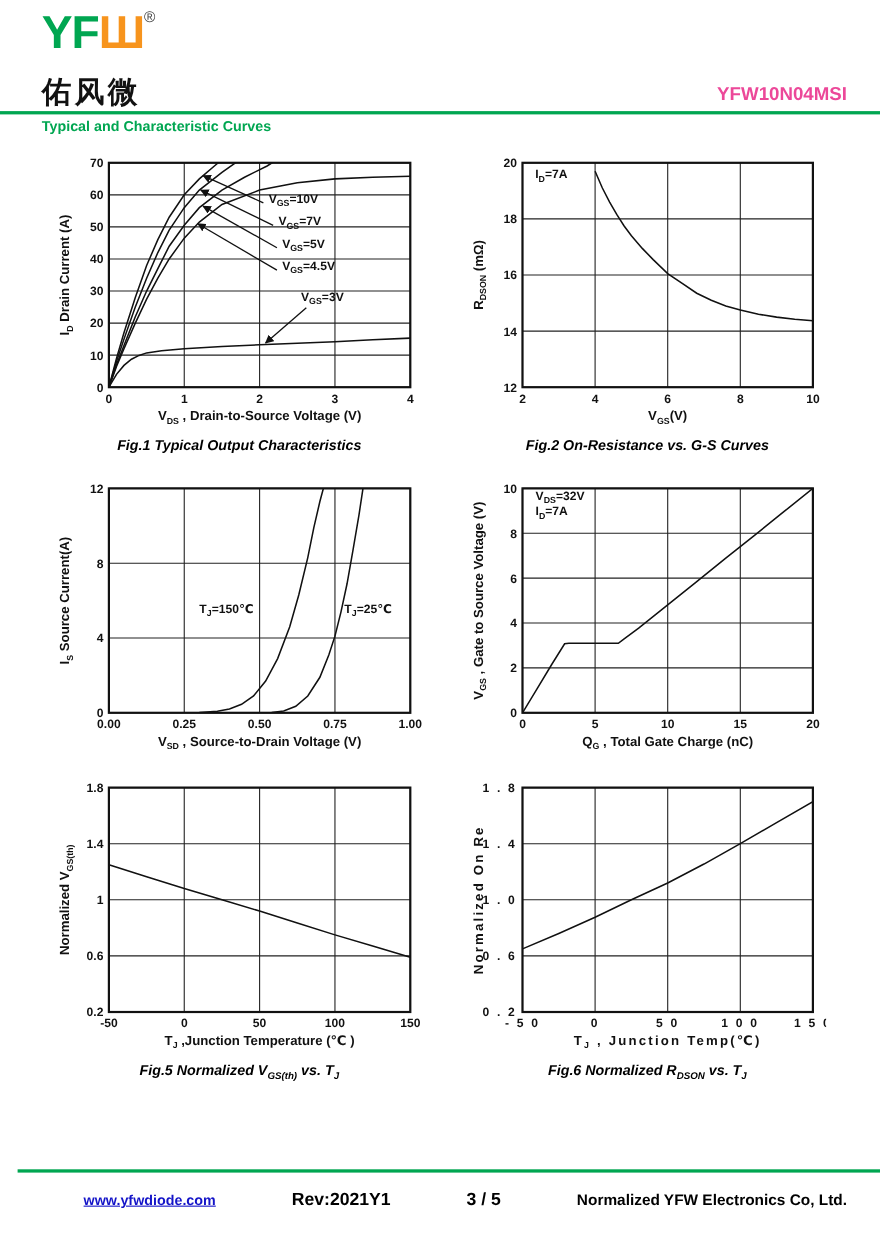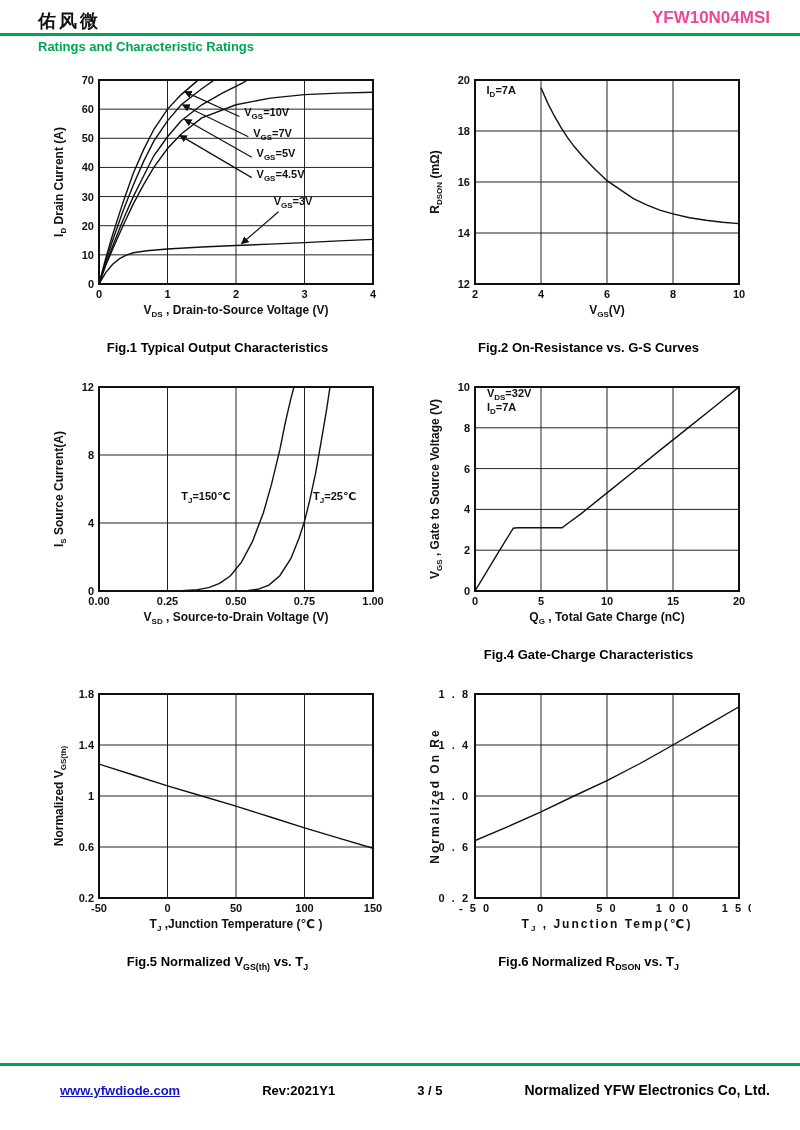--- a/index.html
+++ b/index.html
@@ -9,58 +9,61 @@
     background:#ffffff; overflow:hidden;
     font-family:"Liberation Sans","DejaVu Sans",sans-serif; color:#111;
   }
   
   .header-top { display:flex; justify-content:space-between; align-items:flex-end; padding:8px 30px 3px 38px; }
   .brand { line-height:1; }
   .logo-line { font-weight:800; font-size:42px; letter-spacing:-1px; }
   .logo-yf { color:#00A651; }
   .logo-w  { color:#F7941D; }
   .logo-reg { font-size:14px; color:#444; vertical-align:24px; font-weight:400; letter-spacing:0; }
-  .logo-cn { font-size:18px; font-weight:700; color:#111; letter-spacing:3px; margin-top:2px; }
+  .logo-cn { font-size:27px; font-weight:700; color:#111; letter-spacing:3px; margin-top:20px; }
   .part-number { font-size:17px; font-weight:700; color:#ec4899; padding-bottom:2px; }
   .green-rule { height:3px; background:#00A651; width:100%; }
   .section-title { color:#00A651; font-weight:700; font-size:13px; padding:3px 0 0 38px; }
   
   .charts-grid {
     display:grid; grid-template-columns:1fr 1fr; column-gap:24px; row-gap:22px;
     padding:16px 38px 0 44px;
   }
   .chart-cell { text-align:center; }
   .chart-svg { display:block; margin:0 auto; }
   .chart-svg text { fill:#111; }
   .chart-svg .tick { font:700 11px "Liberation Sans","DejaVu Sans",sans-serif; }
   .chart-svg .axis { font:700 12px "Liberation Sans","DejaVu Sans",sans-serif; }
   .chart-svg .ann  { font:700 11px "Liberation Sans","DejaVu Sans",sans-serif; }
-  .fig-caption { font-size:13px; font-weight:700; margin-top:20px; color:#000; }
+  .fig-caption { font-size:13px; font-weight:700; margin-top:9px; color:#000;font-style:italic; }
   .fig-caption sub { font-size:.68em; }
   
-  .footer { position:absolute; left:0; right:0; top:1063px; }
+  .footer { position:absolute; left:16px; right:0; top:1063px; }
   .footer-row { display:flex; justify-content:space-between; align-items:baseline; padding:16px 30px 0 60px; }
   .website { color:#1414C8; font-weight:700; font-size:13px; text-decoration:underline; }
-  .rev, .page-num { font-weight:700; font-size:13px; color:#000; }
+  .rev, .page-num { font-weight:700; font-size:16px; color:#000; }
   .company { font-weight:700; font-size:14px; color:#000; }
 </style>
 </head>
 <body>
 
 <div class="page">
 
   <header>
     <div class="header-top">
       <div class="brand">
+        <div class="logo-line">
+          <span class="logo-yf">YF</span><span class="logo-w">Ш</span><span class="logo-reg">®</span>
+        </div>
         <div class="logo-cn">佑风微</div>
       </div>
       <div class="part-number">YFW10N04MSI</div>
     </div>
     <div class="green-rule"></div>
-    <div class="section-title">Ratings and Characteristic Ratings</div>
+    <div class="section-title">Typical and Characteristic Curves</div>
   </header>
 
   <main class="charts-grid">
     <figure class="chart-cell">
       <svg class="chart-svg" width="334" height="250">
           <defs>
             <marker id="arr0" viewBox="0 0 10 10" refX="9" refY="5" markerWidth="6.5" markerHeight="6.5" orient="auto">
               <path d="M0,0L10,5L0,10z" fill="#111"></path>
             </marker>
             <clipPath id="clip0">
@@ -221,21 +224,20 @@
           <text x="43" y="136.39999999999998" text-anchor="end" class="tick">4</text>
           <text x="43" y="95.60000000000001" text-anchor="end" class="tick">6</text>
           <text x="43" y="54.79999999999998" text-anchor="end" class="tick">8</text>
           <text x="43" y="14" text-anchor="end" class="tick">10</text>
           <text x="180" y="244" text-anchor="middle" class="axis"><tspan>Q</tspan><tspan dy="3" font-size="8px">G</tspan><tspan dy="-3"> , Total Gate Charge (nC)</tspan></text>
           <text x="12" y="112" text-anchor="middle" class="axis" transform="rotate(-90 12 112)"><tspan>V</tspan><tspan dy="3" font-size="8px">GS</tspan><tspan dy="-3"> , Gate to Source Voltage (V)</tspan></text>
           <polyline points="48.0,214.0 61.2,192.2 74.4,170.3 86.3,151.2 90.2,150.8 135.1,150.8 140.4,146.7 153.6,137.1 180.0,115.9 206.4,94.7 232.8,73.4 259.2,52.4 285.6,31.2 312.0,10.0" fill="none" stroke="#111" stroke-width="1.4" clip-path="url(#clip3)"></polyline>
           <text x="59.879999999999995" y="20.200000000000017" text-anchor="start" class="ann"><tspan>V</tspan><tspan dy="3" font-size="8px">DS</tspan><tspan dy="-3">=32V</tspan></text>
           <text x="59.879999999999995" y="34.47999999999999" text-anchor="start" class="ann"><tspan>I</tspan><tspan dy="3" font-size="8px">D</tspan><tspan dy="-3">=7A</tspan></text>
         </svg>
-      <figcaption class="fig-caption"><span>Fig.4 Gate-Charge Characteristics</span></figcaption>
     </figure>
     <figure class="chart-cell">
       <svg class="chart-svg" width="334" height="250">
           <defs>
             <marker id="arr4" viewBox="0 0 10 10" refX="9" refY="5" markerWidth="6.5" markerHeight="6.5" orient="auto">
               <path d="M0,0L10,5L0,10z" fill="#111"></path>
             </marker>
             <clipPath id="clip4">
               <rect x="48" y="10" width="274" height="204"></rect>
             </clipPath>

